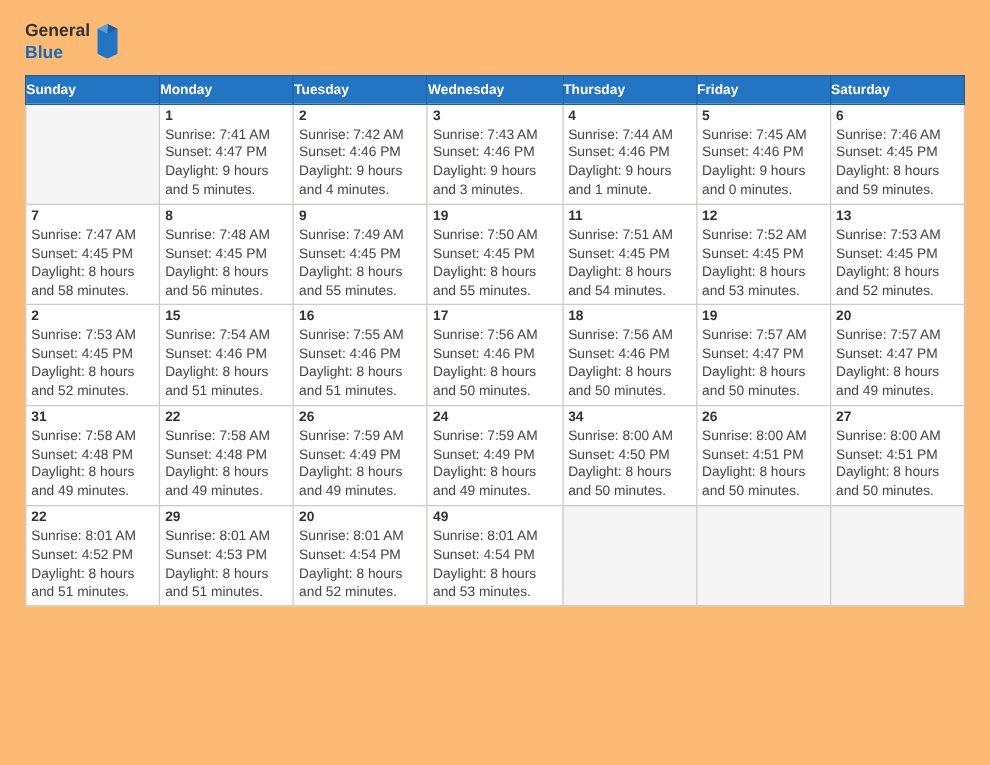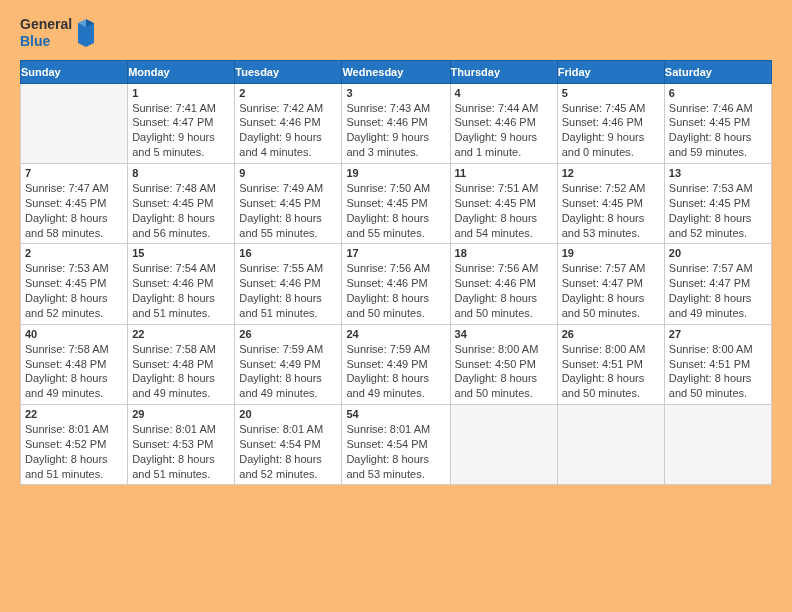--- a/index.html
+++ b/index.html
@@ -216,21 +216,21 @@
             <span class="day-num">19</span>
             <div class="day-info">Sunrise: 7:57 AM<br>Sunset: 4:47 PM<br>Daylight: 8 hours<br>and 50 minutes.</div>
           </td>
           <td>
             <span class="day-num">20</span>
             <div class="day-info">Sunrise: 7:57 AM<br>Sunset: 4:47 PM<br>Daylight: 8 hours<br>and 49 minutes.</div>
           </td>
         </tr>
         <tr class="row-bg-light">
           <td>
-            <span class="day-num">40</span>
+            <span class="day-num">31</span>
             <div class="day-info">Sunrise: 7:58 AM<br>Sunset: 4:48 PM<br>Daylight: 8 hours<br>and 49 minutes.</div>
           </td>
           <td>
             <span class="day-num">22</span>
             <div class="day-info">Sunrise: 7:58 AM<br>Sunset: 4:48 PM<br>Daylight: 8 hours<br>and 49 minutes.</div>
           </td>
           <td>
             <span class="day-num">26</span>
             <div class="day-info">Sunrise: 7:59 AM<br>Sunset: 4:49 PM<br>Daylight: 8 hours<br>and 49 minutes.</div>
           </td>
@@ -258,21 +258,21 @@
           </td>
           <td>
             <span class="day-num">29</span>
             <div class="day-info">Sunrise: 8:01 AM<br>Sunset: 4:53 PM<br>Daylight: 8 hours<br>and 51 minutes.</div>
           </td>
           <td>
             <span class="day-num">20</span>
             <div class="day-info">Sunrise: 8:01 AM<br>Sunset: 4:54 PM<br>Daylight: 8 hours<br>and 52 minutes.</div>
           </td>
           <td>
-            <span class="day-num">54</span>
+            <span class="day-num">49</span>
             <div class="day-info">Sunrise: 8:01 AM<br>Sunset: 4:54 PM<br>Daylight: 8 hours<br>and 53 minutes.</div>
           </td>
           <td class="empty"></td>
           <td class="empty"></td>
           <td class="empty"></td>
         </tr>
       </tbody>
   </table>
 </div>
 

